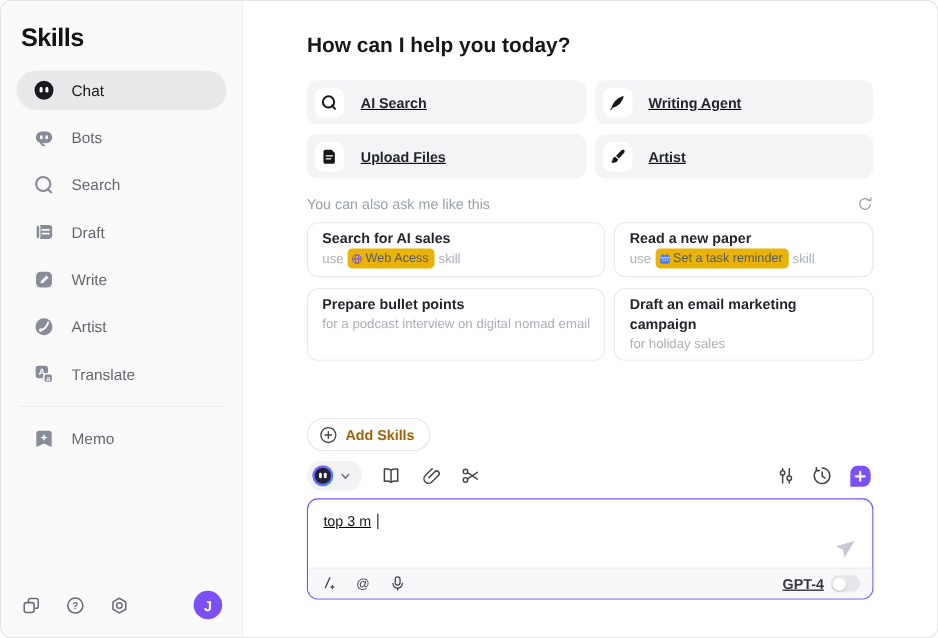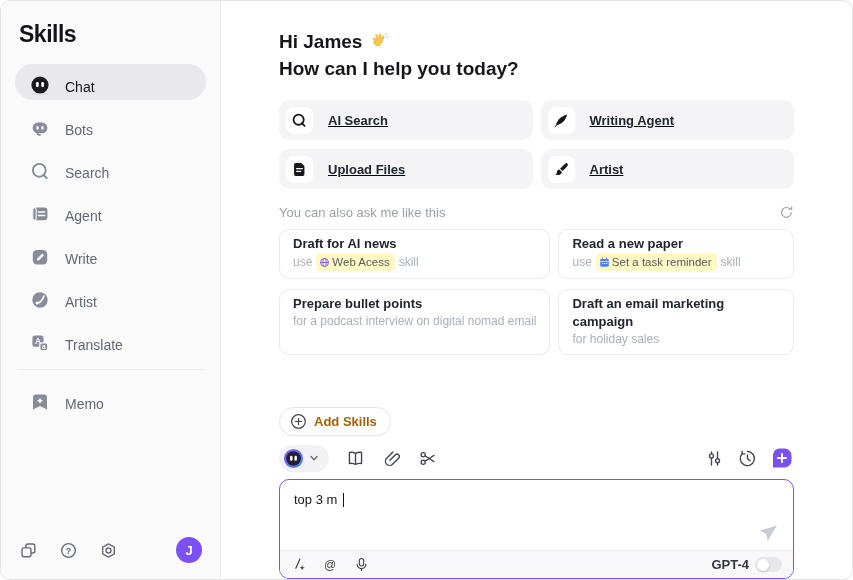--- a/index.html
+++ b/index.html
@@ -2,21 +2,21 @@
 <html><head>
 <meta charset="utf-8">
 <style>
   * { margin:0; padding:0; box-sizing:border-box; }
   html,body { width:853px; height:580px; background:#fff; font-family:"Liberation Sans", sans-serif; }
   .window { width:853px; height:580px; border:1px solid #E4E4E8; border-radius:10px; overflow:hidden; display:flex; background:#fff; }
 
   
   .sidebar { width:220px; flex:0 0 220px; background:#FAFAFB; border-right:1px solid #EFEFF2; display:flex; flex-direction:column; padding:14px 14px 16px; }
   .logo { font-size:23px; font-weight:800; color:#141418; letter-spacing:-.5px; padding:6px 4px 16px 4px; }
-  .nav-item { display:flex; align-items:flex-end; gap:15px; height:36px; padding:5px 15px; border-radius:18px; color:#63676F; font-size:14px; margin-bottom:7px; cursor:pointer; }
+  .nav-item { display:flex; align-items:center; gap:15px; height:36px; padding:5px 15px; border-radius:18px; color:#63676F; font-size:14px; margin-bottom:7px; cursor:pointer; }
   .nav-item.active { background:#E9E9EC; color:#17171B; font-weight:500; }
   .nav-item .nicon { width:20px; height:20px; display:grid; place-items:center; flex:0 0 20px; }
   .nav-divider { border-top:1px solid #ECECEF; margin:4px 2px 11px; }
   .sidebar-bottom { margin-top:auto; display:flex; align-items:center; gap:21px; padding:0 4px; }
   .sb-icon { width:19px; height:19px; display:grid; place-items:center; cursor:pointer; }
   .avatar { margin-left:auto; width:26px; height:26px; border-radius:50%; background:#7B51F5; color:#fff; font-size:13px; font-weight:700; display:grid; place-items:center; cursor:pointer; }
 
   
   .main { flex:1; padding:27px 58px 0 58px; display:flex; flex-direction:column; }
   .greeting { font-size:19px; line-height:27px; font-weight:700; color:#17171B; }
@@ -28,32 +28,32 @@
   .quick-label { font-size:13px; font-weight:600; color:#212530; }
 
   .hint-row { margin-top:15px; display:flex; align-items:center; justify-content:space-between; }
   .hint-label { font-size:13px; color:#9AA0AA; }
   .refresh-btn { width:16px; height:16px; display:grid; place-items:center; cursor:pointer; }
 
   .suggest-grid { margin-top:9px; display:grid; grid-template-columns:1fr 1fr; gap:10px 8px; }
   .suggest-card { background:#fff; border:1px solid #E9E9EE; border-radius:10px; min-height:46px; padding:5px 13px 7px; cursor:pointer; }
   .suggest-title { font-size:13px; font-weight:700; color:#23262E; line-height:18px; }
   .suggest-sub { font-size:12px; color:#A9AFB8; line-height:16px; display:flex; align-items:center; gap:4px; white-space:nowrap; }
-  .skill-pill { display:inline-flex; align-items:center; gap:2px; background:#fef9c3; border-radius:4px; padding:1px 5px 1px 3px; color:#565B64; font-size:11.5px; }
+  .skill-pill { display:inline-flex; align-items:center; gap:2px; background:#eab308; border-radius:4px; padding:1px 5px 1px 3px; color:#565B64; font-size:11.5px; }
 
   .add-skills { margin-top:52px; align-self:flex-start; display:inline-flex; align-items:center; gap:7px; height:30px; padding:0 13px 0 10px; background:#fff; border:1px solid #E6E6EA; border-radius:16px; font-size:13px; font-weight:600; color:#a16207; cursor:pointer; box-shadow:0 1px 2px rgba(0,0,0,.03); }
 
   .toolbar { margin-top:9px; display:flex; align-items:center; }
   .model-pill { display:flex; align-items:center; gap:4px; background:#F2F2F5; border-radius:999px; padding:3px 9px 3px 4px; cursor:pointer; }
   .tb-icon { width:20px; height:20px; display:grid; place-items:center; margin-left:16px; cursor:pointer; }
   .toolbar-right { margin-left:auto; display:flex; align-items:center; gap:13px; }
   .toolbar-right .tb-icon { margin-left:0; }
   .new-chat-btn { width:24px; height:24px; cursor:pointer; display:grid; place-items:center; }
 
-  .input-box { margin-top:7px; border:1.5px solid #7B51F5; border-radius:10px; height:106px; display:flex; flex-direction:column; overflow:hidden; position:relative; background:#fff; }
+  .input-box { margin-top:7px; border:1.5px solid #7B51F5; border-radius:10px; height:92px; display:flex; flex-direction:column; overflow:hidden; position:relative; background:#fff;text-decoration:underline; }
   .input-text { padding:12px 14px 0; font-size:13px; color:#17171B; display:flex; align-items:center; cursor:text; flex:1; align-items:flex-start; }
   .caret { display:inline-block; width:1px; height:14px; background:#17171B; margin-left:6px; transform:translateY(1px); }
   .send-btn { position:absolute; right:12px; bottom:36px; width:22px; height:22px; cursor:pointer; }
   .input-footer { height:28px; background:#F8F8FA; border-top:1px solid #ECECF0; display:flex; align-items:center; padding:0 11px; gap:15px; }
   .ft-icon { width:16px; height:16px; display:grid; place-items:center; cursor:pointer; }
   .footer-right { margin-left:auto; display:flex; align-items:center; gap:6px; }
   .model-label { font-size:13px; font-weight:700; color:#33363E; }
   .toggle { width:27px; height:15px; background:#E7E7EB; border-radius:8px; position:relative; cursor:pointer; }
   .toggle .knob { position:absolute; left:1.5px; top:1.5px; width:12px; height:12px; background:#fff; border-radius:50%; box-shadow:0 1px 2px rgba(0,0,0,.18); }
 
@@ -102,21 +102,21 @@
 
     <div class="nav-item">
       <span class="nicon">
         <svg width="20" height="20" viewBox="0 0 20 20">
             <rect x="2.8" y="3.6" width="14.6" height="12.6" rx="3" fill="#878C97"></rect>
             <rect x="2.8" y="3.6" width="3.4" height="12.6" rx="1.6" fill="#878C97" stroke="#FAFAFB" stroke-width="1.1"></rect>
             <line x1="8.4" y1="8" x2="14.6" y2="8" stroke="#FAFAFB" stroke-width="1.5" stroke-linecap="round"></line>
             <line x1="8.4" y1="11.4" x2="14.6" y2="11.4" stroke="#FAFAFB" stroke-width="1.5" stroke-linecap="round"></line>
           </svg>
       </span>
-      <span>Agent</span>
+      <span>Draft</span>
     </div>
 
     <div class="nav-item">
       <span class="nicon">
         <svg width="20" height="20" viewBox="0 0 20 20">
             <rect x="2.8" y="3" width="14.4" height="14.4" rx="4.2" fill="#878C97"></rect>
             <path d="M6.8 13.6 l.5-2.2 5-5 1.8 1.8 -5 5 -2.3 .4 z" fill="#FAFAFB"></path>
           </svg>
       </span>
       <span>Write</span>
@@ -176,29 +176,20 @@
             <circle cx="10" cy="10" r="2.6" fill="none" stroke="#696D77" stroke-width="1.5"></circle>
           </svg>
       </span>
       <span class="avatar">J</span>
     </div>
   </aside>
 
   <main class="main">
 
     <div class="greeting">
-      <div class="row1">
-        <span>Hi James</span>
-        <span>
-          <svg width="20" height="20" viewBox="0 0 24 24">
-              <path d="M7.5 11.5 L5.2 8.6 c-.8-1 .6-2.3 1.6-1.5 l3 2.6 -1.8-5.4 c-.4-1.2 1.3-1.9 1.9-.7 l2 4.6 .4-5 c.1-1.3 1.9-1.2 1.9 .1 l.1 5 2-3.4 c.7-1.1 2.3-.3 1.8 .9 l-2.4 6.6 c-1.2 3.3-4.4 5-7.3 3.6 -2.6-1.2-3.6-3.6-1.9-5.5 z" fill="#F7C948" stroke="#E3A92E" stroke-width=".7"></path>
-              <path d="M19.5 3.5 l1.6-1.2 M20.8 6.2 l2-.4" stroke="#B9BEC7" stroke-width="1.1" stroke-linecap="round"></path>
-            </svg>
-        </span>
-      </div>
       <div>How can I help you today?</div>
     </div>
 
     <div class="quick-grid">
       <div class="quick-card">
         <span class="quick-icon">
           <svg width="17" height="17" viewBox="0 0 20 20">
               <circle cx="9" cy="9" r="6" fill="none" stroke="#17171B" stroke-width="2.1"></circle>
               <line x1="12.7" y1="13" x2="16" y2="16.4" stroke="#17171B" stroke-width="2.1" stroke-linecap="round"></line>
             </svg>
@@ -240,21 +231,21 @@
       <span class="refresh-btn">
         <svg width="15" height="15" viewBox="0 0 20 20">
             <path d="M16.4 10.6 a6.5 6.5 0 1 1 -1.7 -5.2" fill="none" stroke="#9AA0AA" stroke-width="1.6" stroke-linecap="round"></path>
             <path d="M16.9 2.4 v3.2 h-3.2" fill="none" stroke="#9AA0AA" stroke-width="1.6" stroke-linecap="round" stroke-linejoin="round"></path>
           </svg>
       </span>
     </div>
 
     <div class="suggest-grid">
       <div class="suggest-card">
-        <div class="suggest-title">Draft for AI news</div>
+        <div class="suggest-title">Search for AI sales</div>
         <div class="suggest-sub">
           <span>use</span>
           <span class="skill-pill">
             <span>
               <svg width="11" height="11" viewBox="0 0 16 16">
                   <circle cx="8" cy="8" r="5.8" fill="none" stroke="#7B51F5" stroke-width="1.3"></circle>
                   <ellipse cx="8" cy="8" rx="2.5" ry="5.8" fill="none" stroke="#7B51F5" stroke-width="1.3"></ellipse>
                   <line x1="2.2" y1="8" x2="13.8" y2="8" stroke="#7B51F5" stroke-width="1.3"></line>
                 </svg>
             </span>

